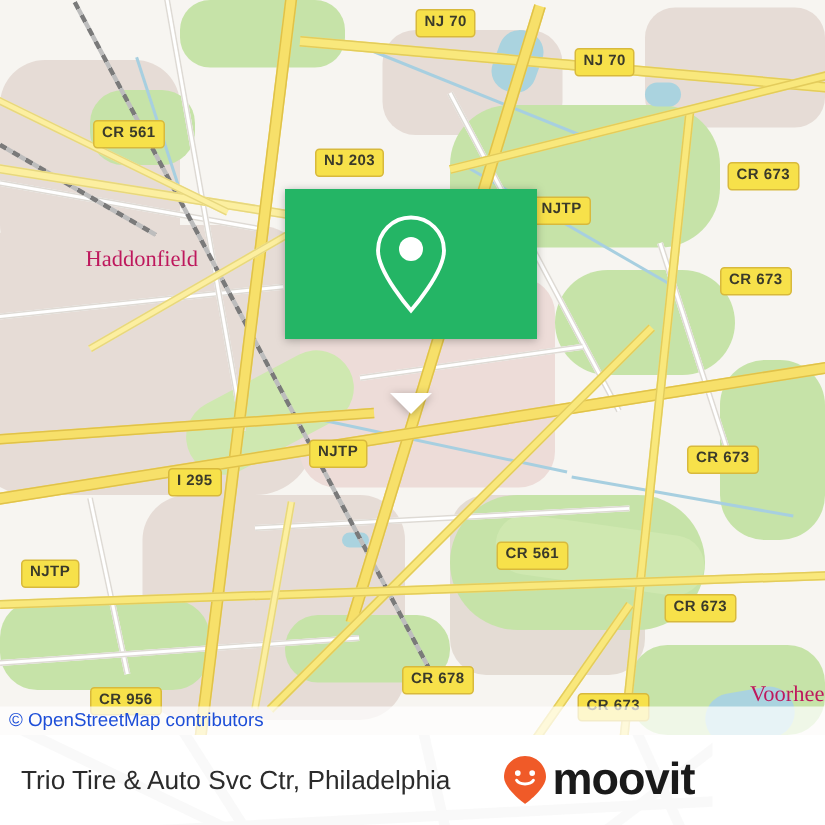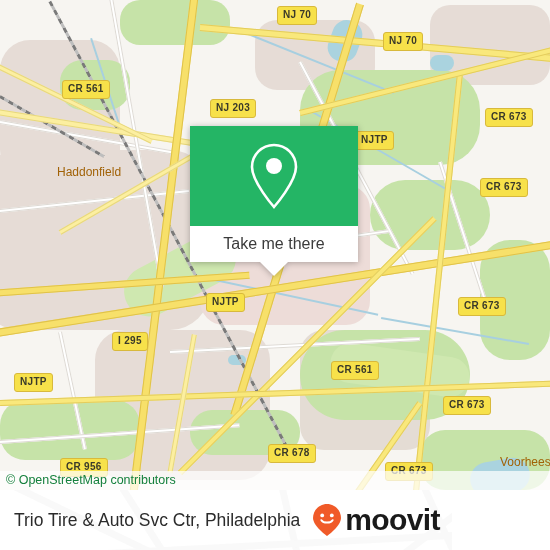--- a/index.html
+++ b/index.html
@@ -75,35 +75,35 @@
     font-size: 10px;
     font-weight: bold;
     line-height: 1;
     padding: 3px 5px 4px 5px;
     white-space: nowrap;
     letter-spacing: .3px;
     font-family: "Liberation Sans", sans-serif;
   }
   .place-label {
     position: absolute;
-    color: #a16207;
-    font-size: 12px;
+    color: #be185d;
+    font-size: 15px;
     white-space: nowrap;
-    font-family: Liberation Sans, sans-serif;
+    font-family: Liberation Serif, serif;
   }
 
   
   #attribution {
     position: absolute;
     left: 0; bottom: 0;
     width: 550px;
     padding: 2px 0 3px 6px;
     box-sizing: border-box;
     background: rgba(255,255,255,0.72);
-    color: #15803d;
+    color: #1d4ed8;
     font-size: 12.5px;
     font-family: "Liberation Sans", sans-serif;
     white-space: nowrap;
   }
 
   
   #popup {
     position: absolute;
     left: 190px; top: 126px;
     width: 168px;
@@ -135,20 +135,21 @@
     border-top: 14px solid #ffffff;
   }
 
   
   #footer {
     position: absolute;
     left: 0; top: 490px;
     width: 452px; height: 60px;
     background: #ffffff;
     overflow: hidden;
+    padding-left: 23px;
   }
   #footer-watermark {
     position: absolute;
     left: 0; top: -80px;
     width: 550px; height: 200px;
     opacity: .30;
   }
   #footer-title {
     position: absolute;
     left: 14px; top: 0;
@@ -250,37 +251,34 @@
 
     <div class="shield" style="left:277px;top:6px;">NJ 70</div>
     <div class="shield" style="left:383px;top:32px;">NJ 70</div>
     <div class="shield" style="left:62px;top:80px;">CR 561</div>
     <div class="shield" style="left:210px;top:99px;">NJ 203</div>
     <div class="shield" style="left:485px;top:108px;">CR 673</div>
     <div class="shield" style="left:355px;top:131px;">NJTP</div>
     <div class="shield" style="left:480px;top:178px;">CR 673</div>
     <div class="shield" style="left:206px;top:293px;">NJTP</div>
     <div class="shield" style="left:458px;top:297px;">CR 673</div>
-    <div class="shield" style="left:112px;top:332px;text-align:center;">I 295</div>
+    <div class="shield" style="left:112px;top:312px;text-align:center;">I 295</div>
     <div class="shield" style="left:331px;top:361px;">CR 561</div>
     <div class="shield" style="left:14px;top:373px;">NJTP</div>
     <div class="shield" style="left:443px;top:396px;">CR 673</div>
     <div class="shield" style="left:60px;top:458px;">CR 956</div>
     <div class="shield" style="left:268px;top:444px;">CR 678</div>
     <div class="shield" style="left:385px;top:462px;">CR 673</div>
 
     <div id="popup">
       <div id="popup-head">
         <svg width="56" height="70" viewBox="0 0 56 70">
           <path d="M28 4 C15.8 4 6 13.8 6 26 C6 41 28 66 28 66 C28 66 50 41 50 26 C50 13.8 40.2 4 28 4 Z" fill="none" stroke="#ffffff" stroke-width="2.6"></path>
           <circle cx="28" cy="25" r="8" fill="#ffffff"></circle>
         </svg>
-      </div>
-      <div id="popup-foot">
-        <span>Take me there</span>
       </div>
       <div id="popup-tail"></div>
     </div>
 
     <div id="attribution">© OpenStreetMap contributors</div>
   </div>
 
   <div id="footer">
     <svg id="footer-watermark" viewBox="0 0 550 200">
       <g stroke="#ececec" stroke-width="7" fill="none">

